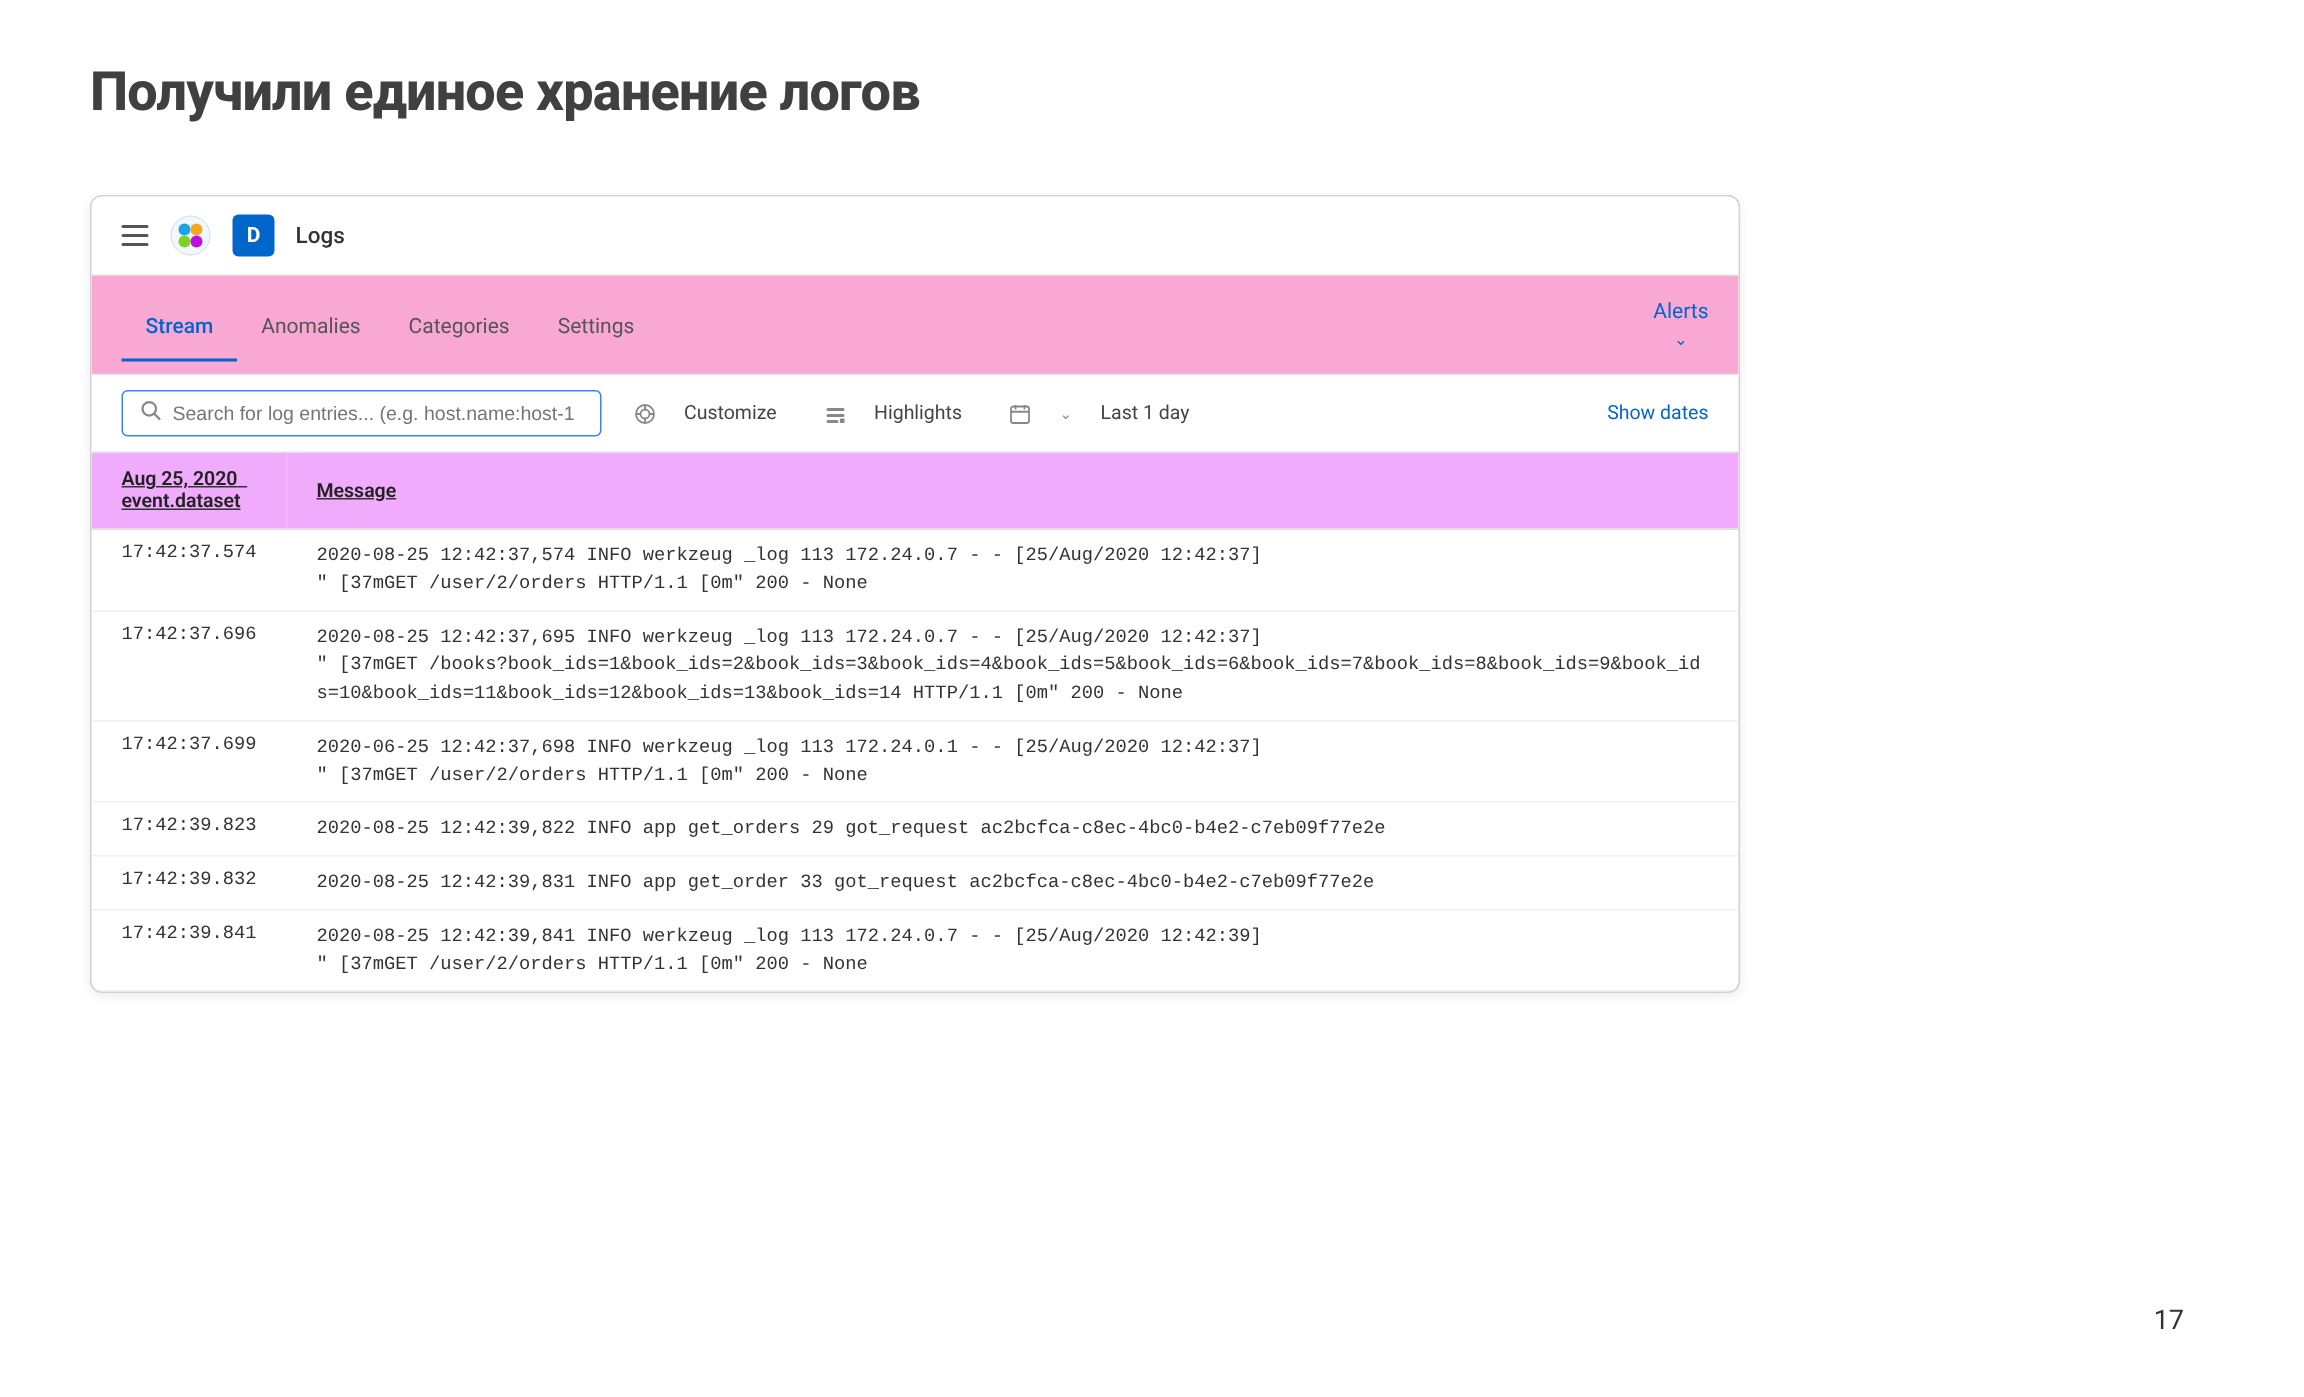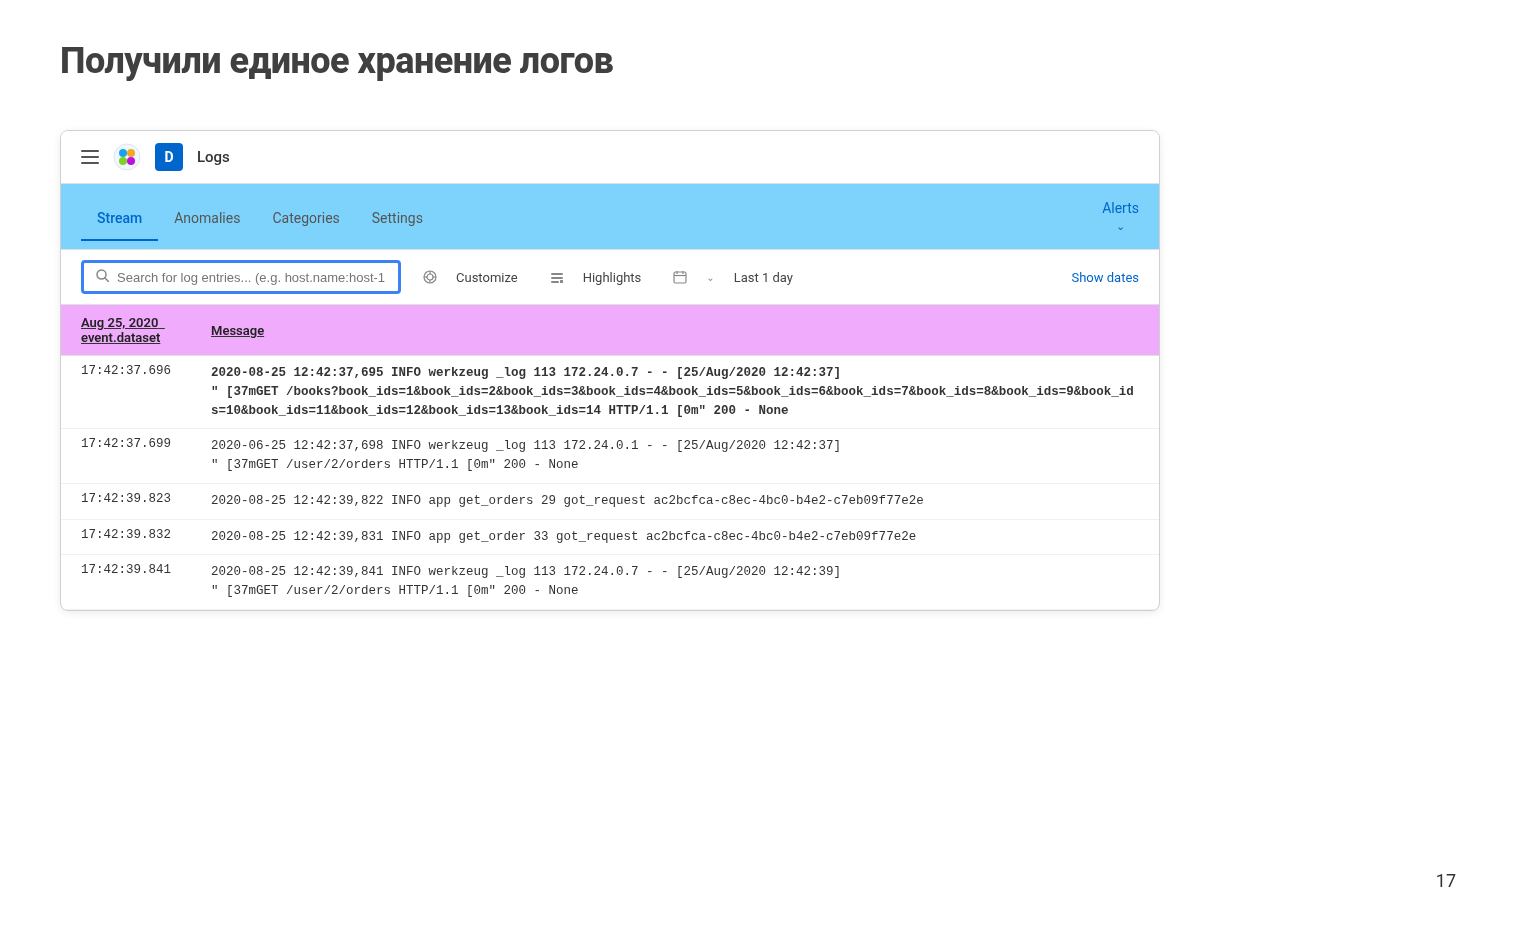--- a/index.html
+++ b/index.html
@@ -80,21 +80,21 @@
       font-weight: 500;
       color: #333;
     }
 
     
     .nav-tabs {
       display: flex;
       align-items: center;
       padding: 0 20px;
       border-bottom: 1px solid #e0e0e0;
-      background: #7dd3fc;
+      background: #f9a8d4;
       position: relative;
     }
 
     .nav-tab {
       padding: 16px 16px 14px;
       font-size: 14px;
       color: #555;
       cursor: pointer;
       position: relative;
       font-weight: 400;
@@ -135,21 +135,21 @@
       align-items: center;
       padding: 10px 20px;
       border-bottom: 1px solid #e0e0e0;
       gap: 12px;
       background: #fff;
     }
 
     .search-container {
       display: flex;
       align-items: center;
-      border: 3px solid #3b82f6;
+      border: 1px solid #3b82f6;
       border-radius: 4px;
       padding: 6px 12px;
       gap: 8px;
       flex: 0 0 auto;
       width: 320px;
     }
     .search-icon-svg {
       color: #888;
       font-size: 13px;
     }
@@ -328,23 +328,28 @@
       <tr>
         <th>
           <span>Aug 25, 2020</span>&nbsp;&nbsp;
           <span>event.dataset</span>
         </th>
         <th>Message</th>
       </tr>
     </thead>
     <tbody id="log-tbody">
 
+    <tr>
+          <td class="timestamp-col">17:42:37.574</td>
+          <td class="message-col" style="white-space: pre-wrap;">2020-08-25 12:42:37,574 INFO werkzeug _log 113 172.24.0.7 - - [25/Aug/2020 12:42:37]
+" [37mGET /user/2/orders HTTP/1.1 [0m" 200 - None</td>
+        </tr>
         <tr>
           <td class="timestamp-col">17:42:37.696</td>
-          <td class="message-col" style="white-space: pre-wrap; font-weight: bold;">2020-08-25 12:42:37,695 INFO werkzeug _log 113 172.24.0.7 - - [25/Aug/2020 12:42:37]
+          <td class="message-col" style="white-space: pre-wrap;">2020-08-25 12:42:37,695 INFO werkzeug _log 113 172.24.0.7 - - [25/Aug/2020 12:42:37]
 " [37mGET /books?book_ids=1&amp;book_ids=2&amp;book_ids=3&amp;book_ids=4&amp;book_ids=5&amp;book_ids=6&amp;book_ids=7&amp;book_ids=8&amp;book_ids=9&amp;book_ids=10&amp;book_ids=11&amp;book_ids=12&amp;book_ids=13&amp;book_ids=14 HTTP/1.1 [0m" 200 - None</td>
         </tr>
         <tr>
           <td class="timestamp-col">17:42:37.699</td>
           <td class="message-col" style="white-space: pre-wrap;">2020-06-25 12:42:37,698 INFO werkzeug _log 113 172.24.0.1 - - [25/Aug/2020 12:42:37]
 " [37mGET /user/2/orders HTTP/1.1 [0m" 200 - None</td>
         </tr>
         <tr>
           <td class="timestamp-col">17:42:39.823</td>
           <td class="message-col" style="white-space: pre-wrap;">2020-08-25 12:42:39,822 INFO app get_orders 29 got_request ac2bcfca-c8ec-4bc0-b4e2-c7eb09f77e2e</td>

